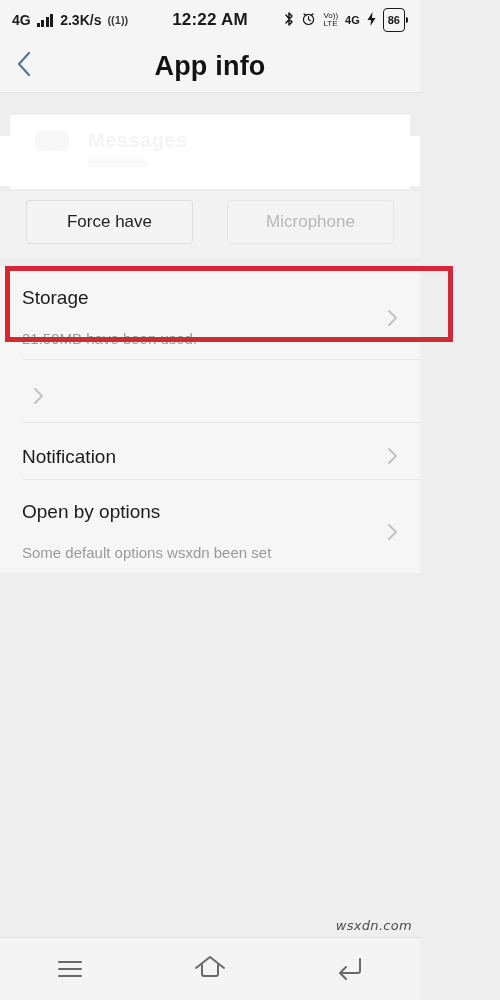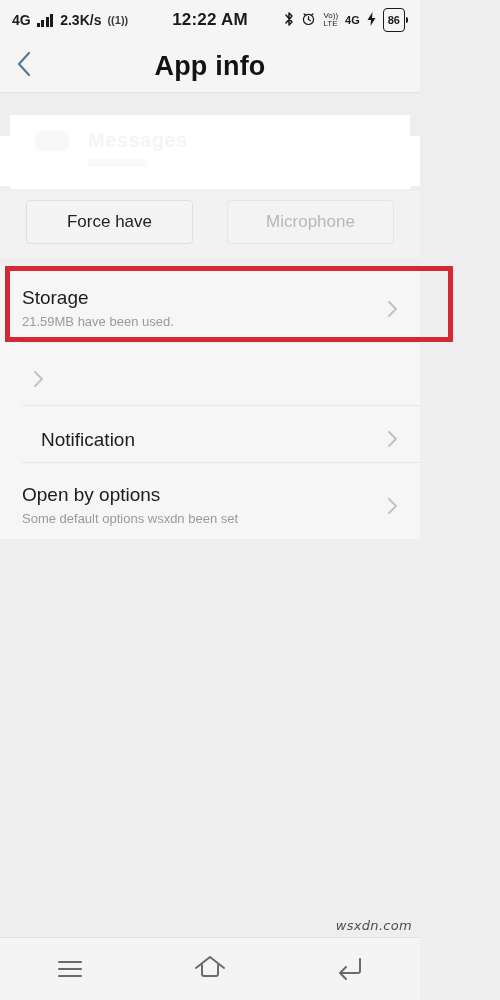--- a/index.html
+++ b/index.html
@@ -224,39 +224,39 @@
     box-sizing: border-box;
     cursor: pointer;
   }
   .row .texts { flex: 1 1 auto; padding: 9px 0; }
   .row .title {
     font-size: 19px;
     color: #1c1c1c;
     line-height: 25px;
   }
   .row .sub {
-    font-size: 13px;
+    font-size: 15px;
     color: #9a9a9a;
     line-height: 22px;
-    margin-top: 1px;
+    margin-top: 18px;
   }
   .row .chev {
     flex: 0 0 auto;
     width: 18px;
     display: flex;
     align-items: center;
     justify-content: center;
     margin-left: 8px;
   }
   .divider {
     height: 1px;
     background: #e7e7e7;
     margin-left: 22px;
   }
-  .row.no-sub { min-height: 56px; margin-left: 19px; }
+  .row.no-sub { min-height: 56px; }
 
   
   .annot-box {
     position: absolute;
     left: 5px;
     top: 0px;
     width: 448px;
     height: 76px;
     border: 5px solid #d32836;
     box-sizing: border-box;

